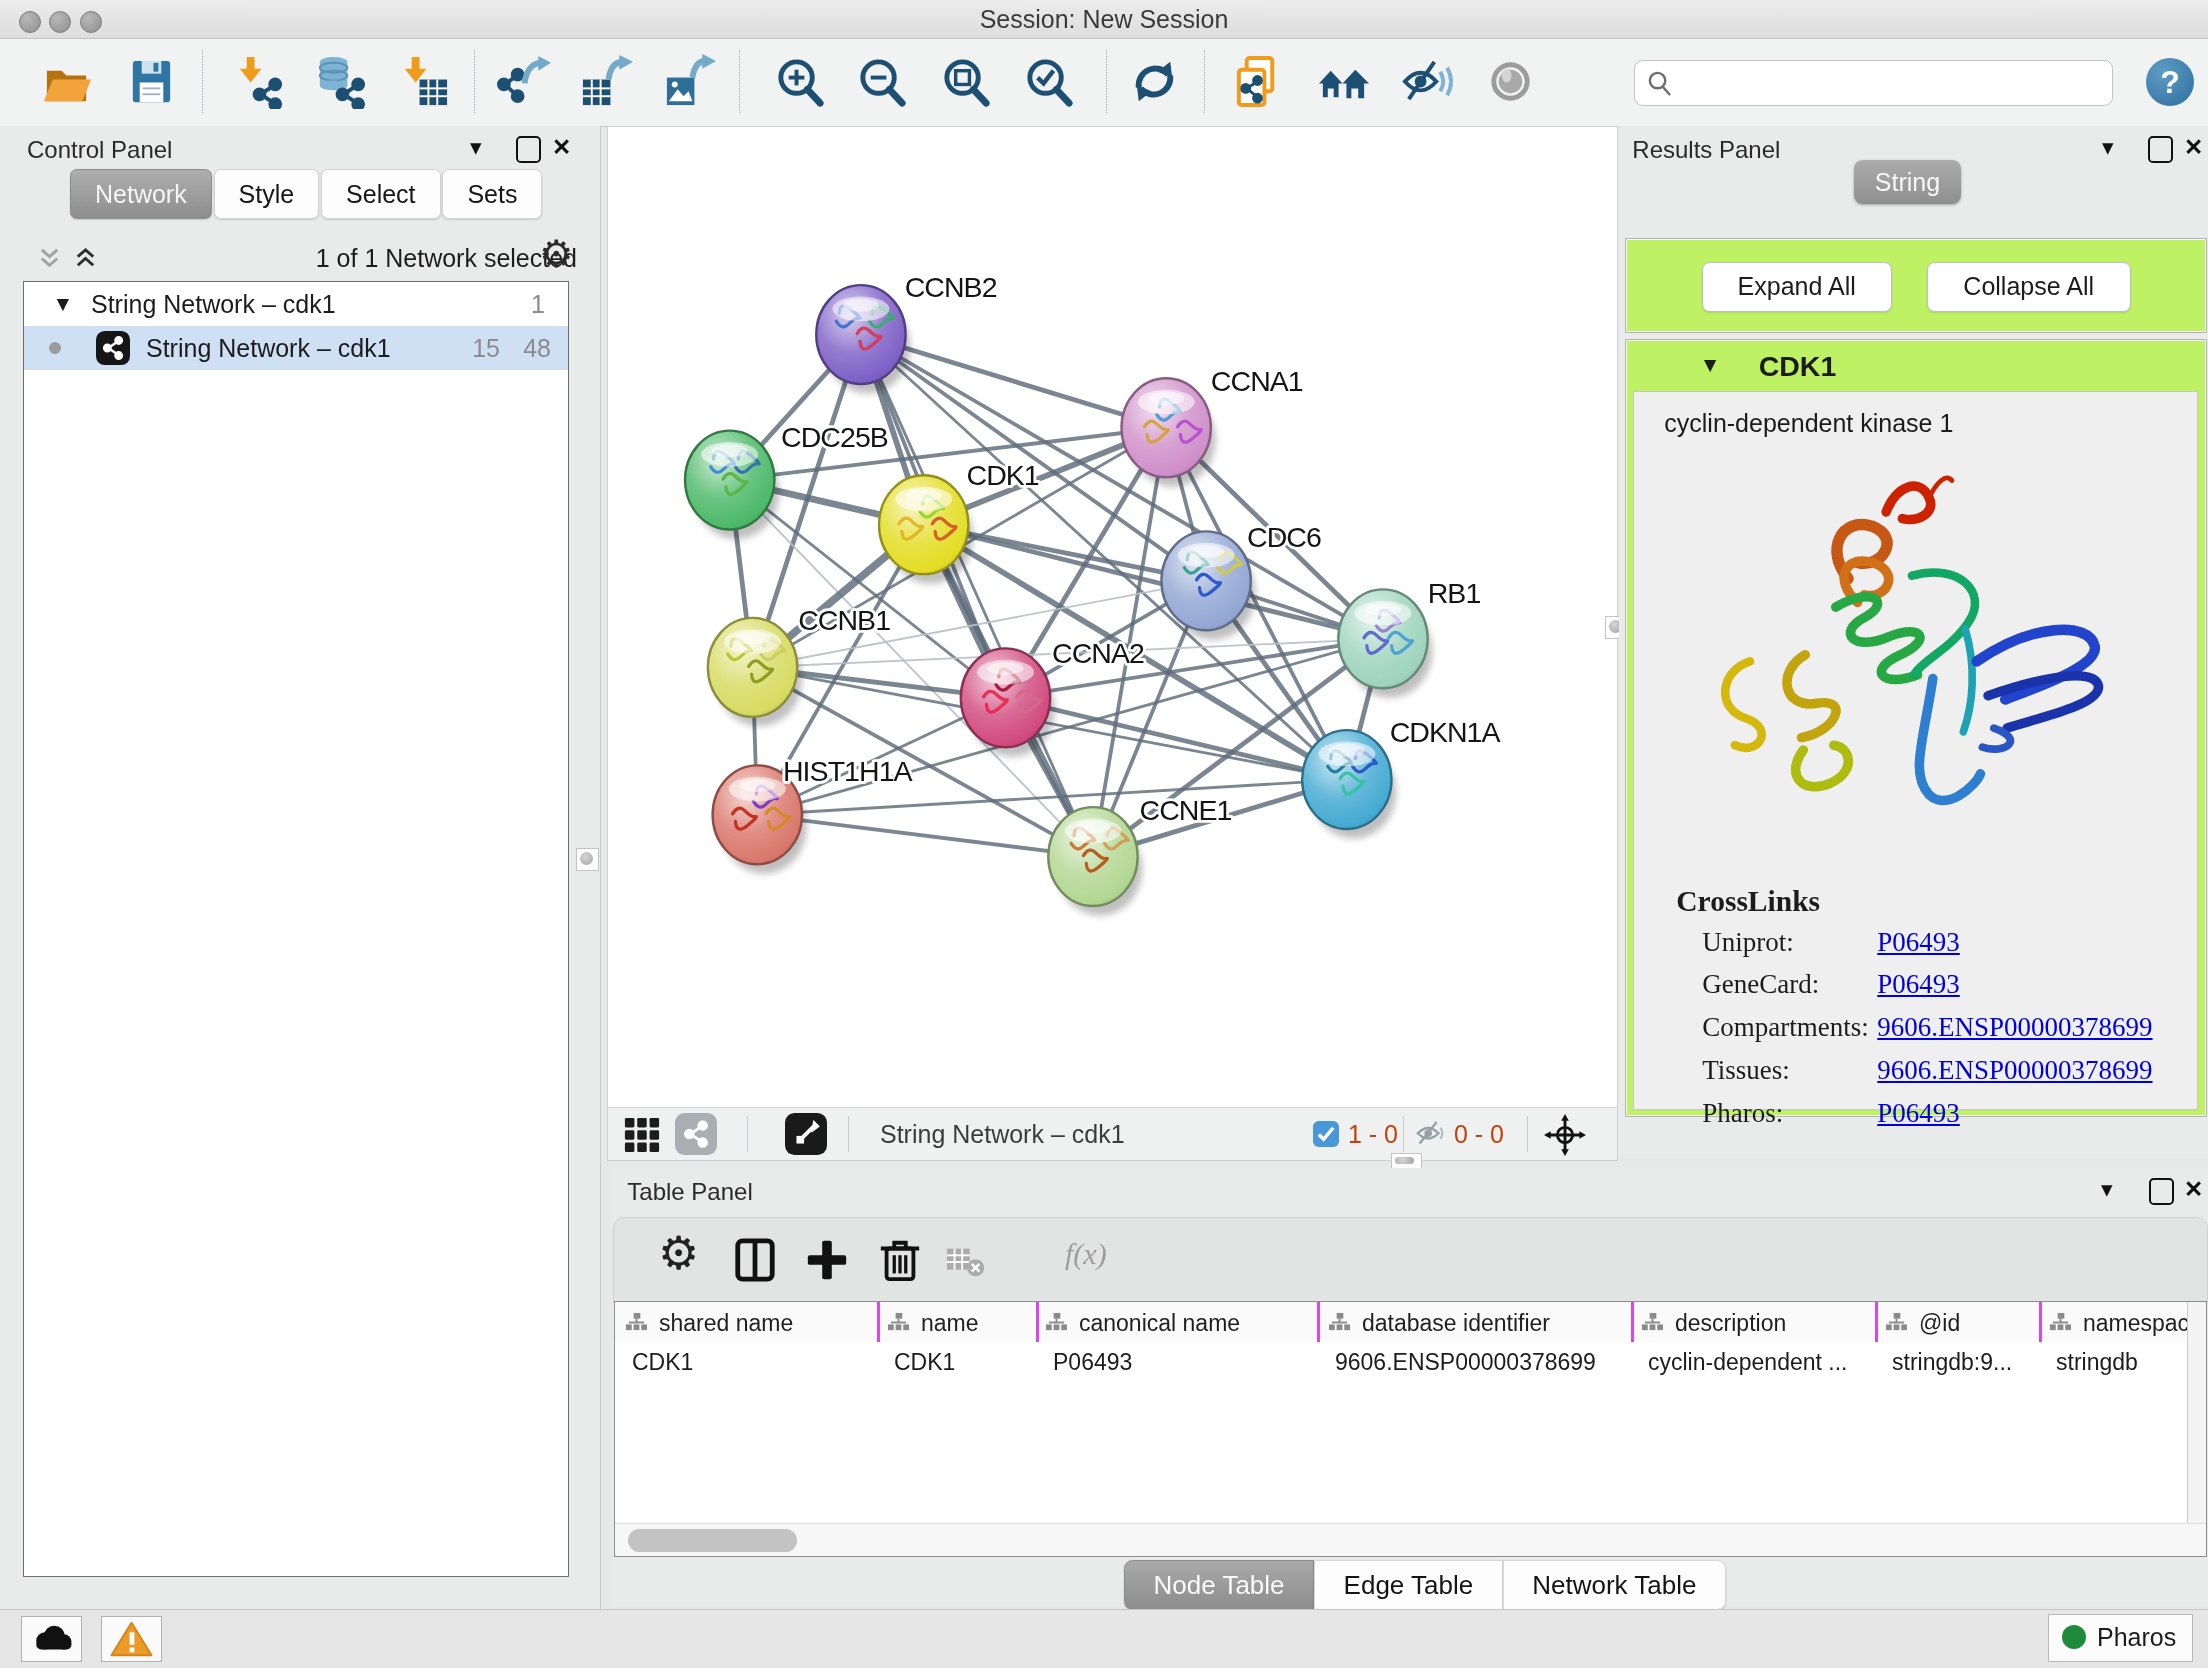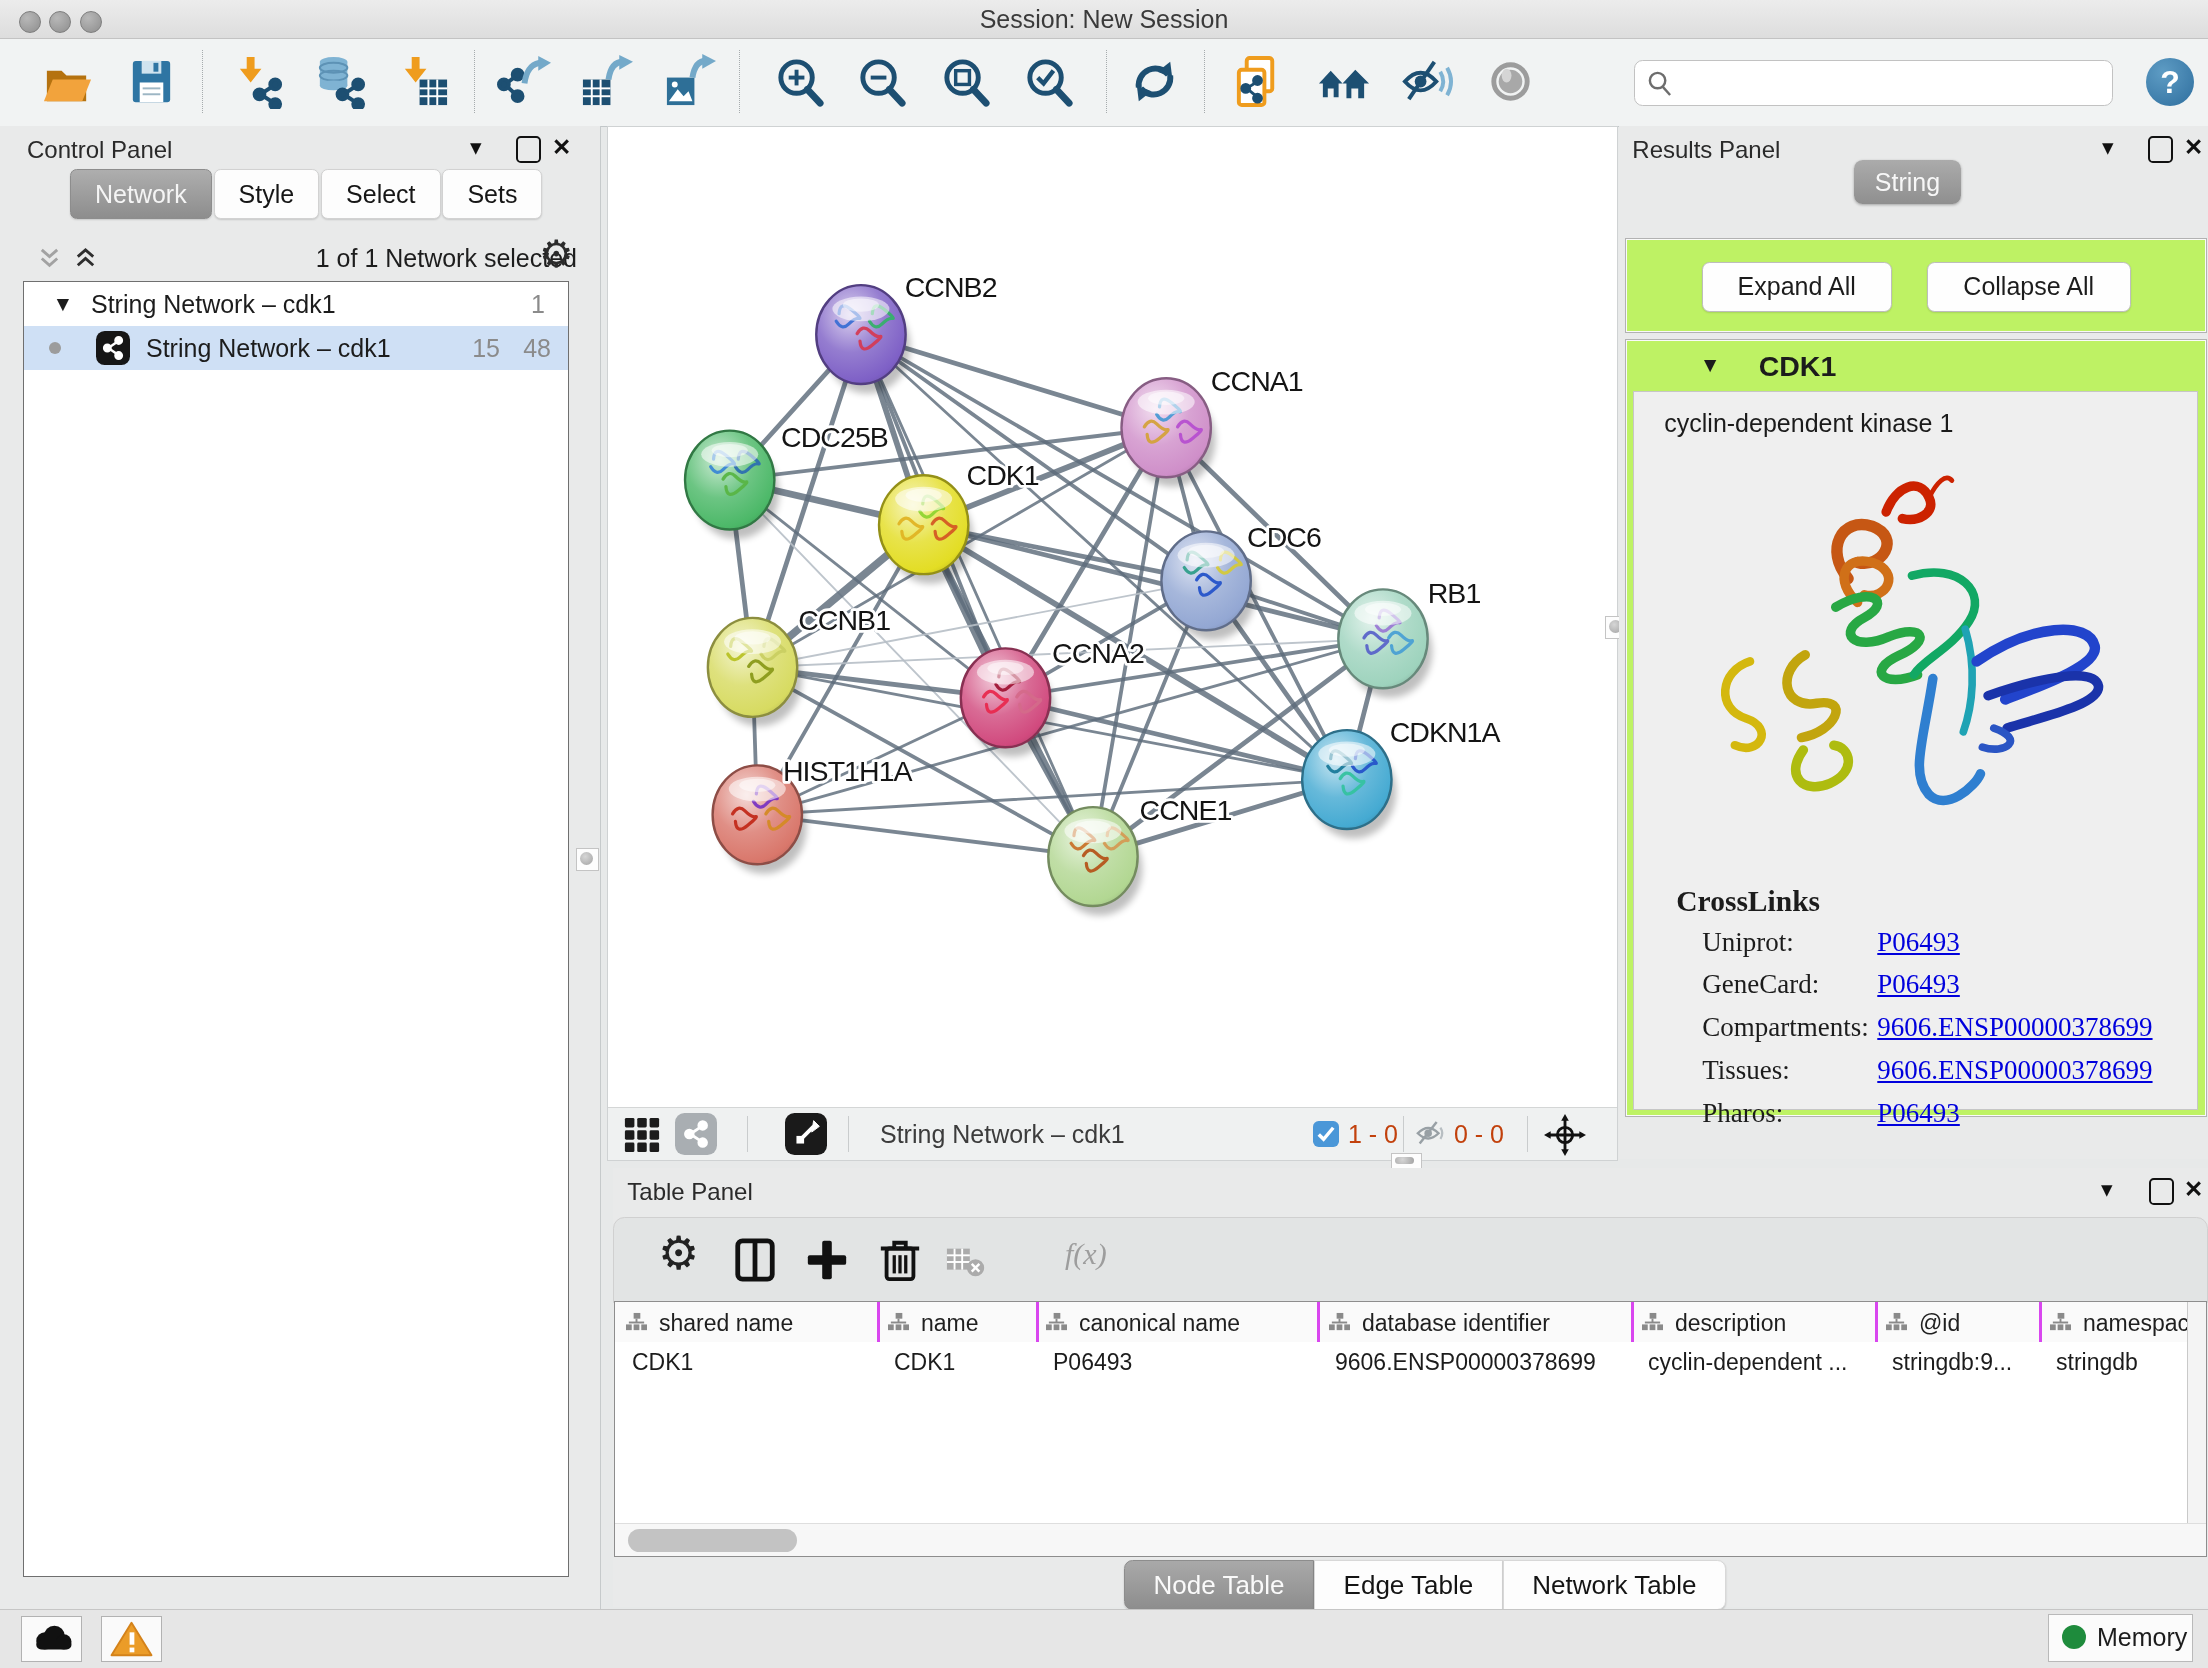--- a/index.html
+++ b/index.html
@@ -843,18 +843,18 @@
     </span>
     <span class="sb-btn" style="left:101px">
       <svg viewBox="0 0 62 46" style="width:59px;height:44px">
         <path d="M31 6 L52 40 H10 Z" fill="#eb9c28" stroke="#d4821a" stroke-width="2" stroke-linejoin="round"></path>
         <rect x="29" y="16" width="5" height="13" fill="#fff"></rect>
         <rect x="29" y="32" width="5" height="5" fill="#fff"></rect>
       </svg>
     </span>
     <span class="memory-btn">
       <span class="memdot"></span>
-      <span class="memlabel">Memory</span>
+      <span class="memlabel">Pharos</span>
     </span>
   </div>
 
 </div>
 
 
 </body></html>

